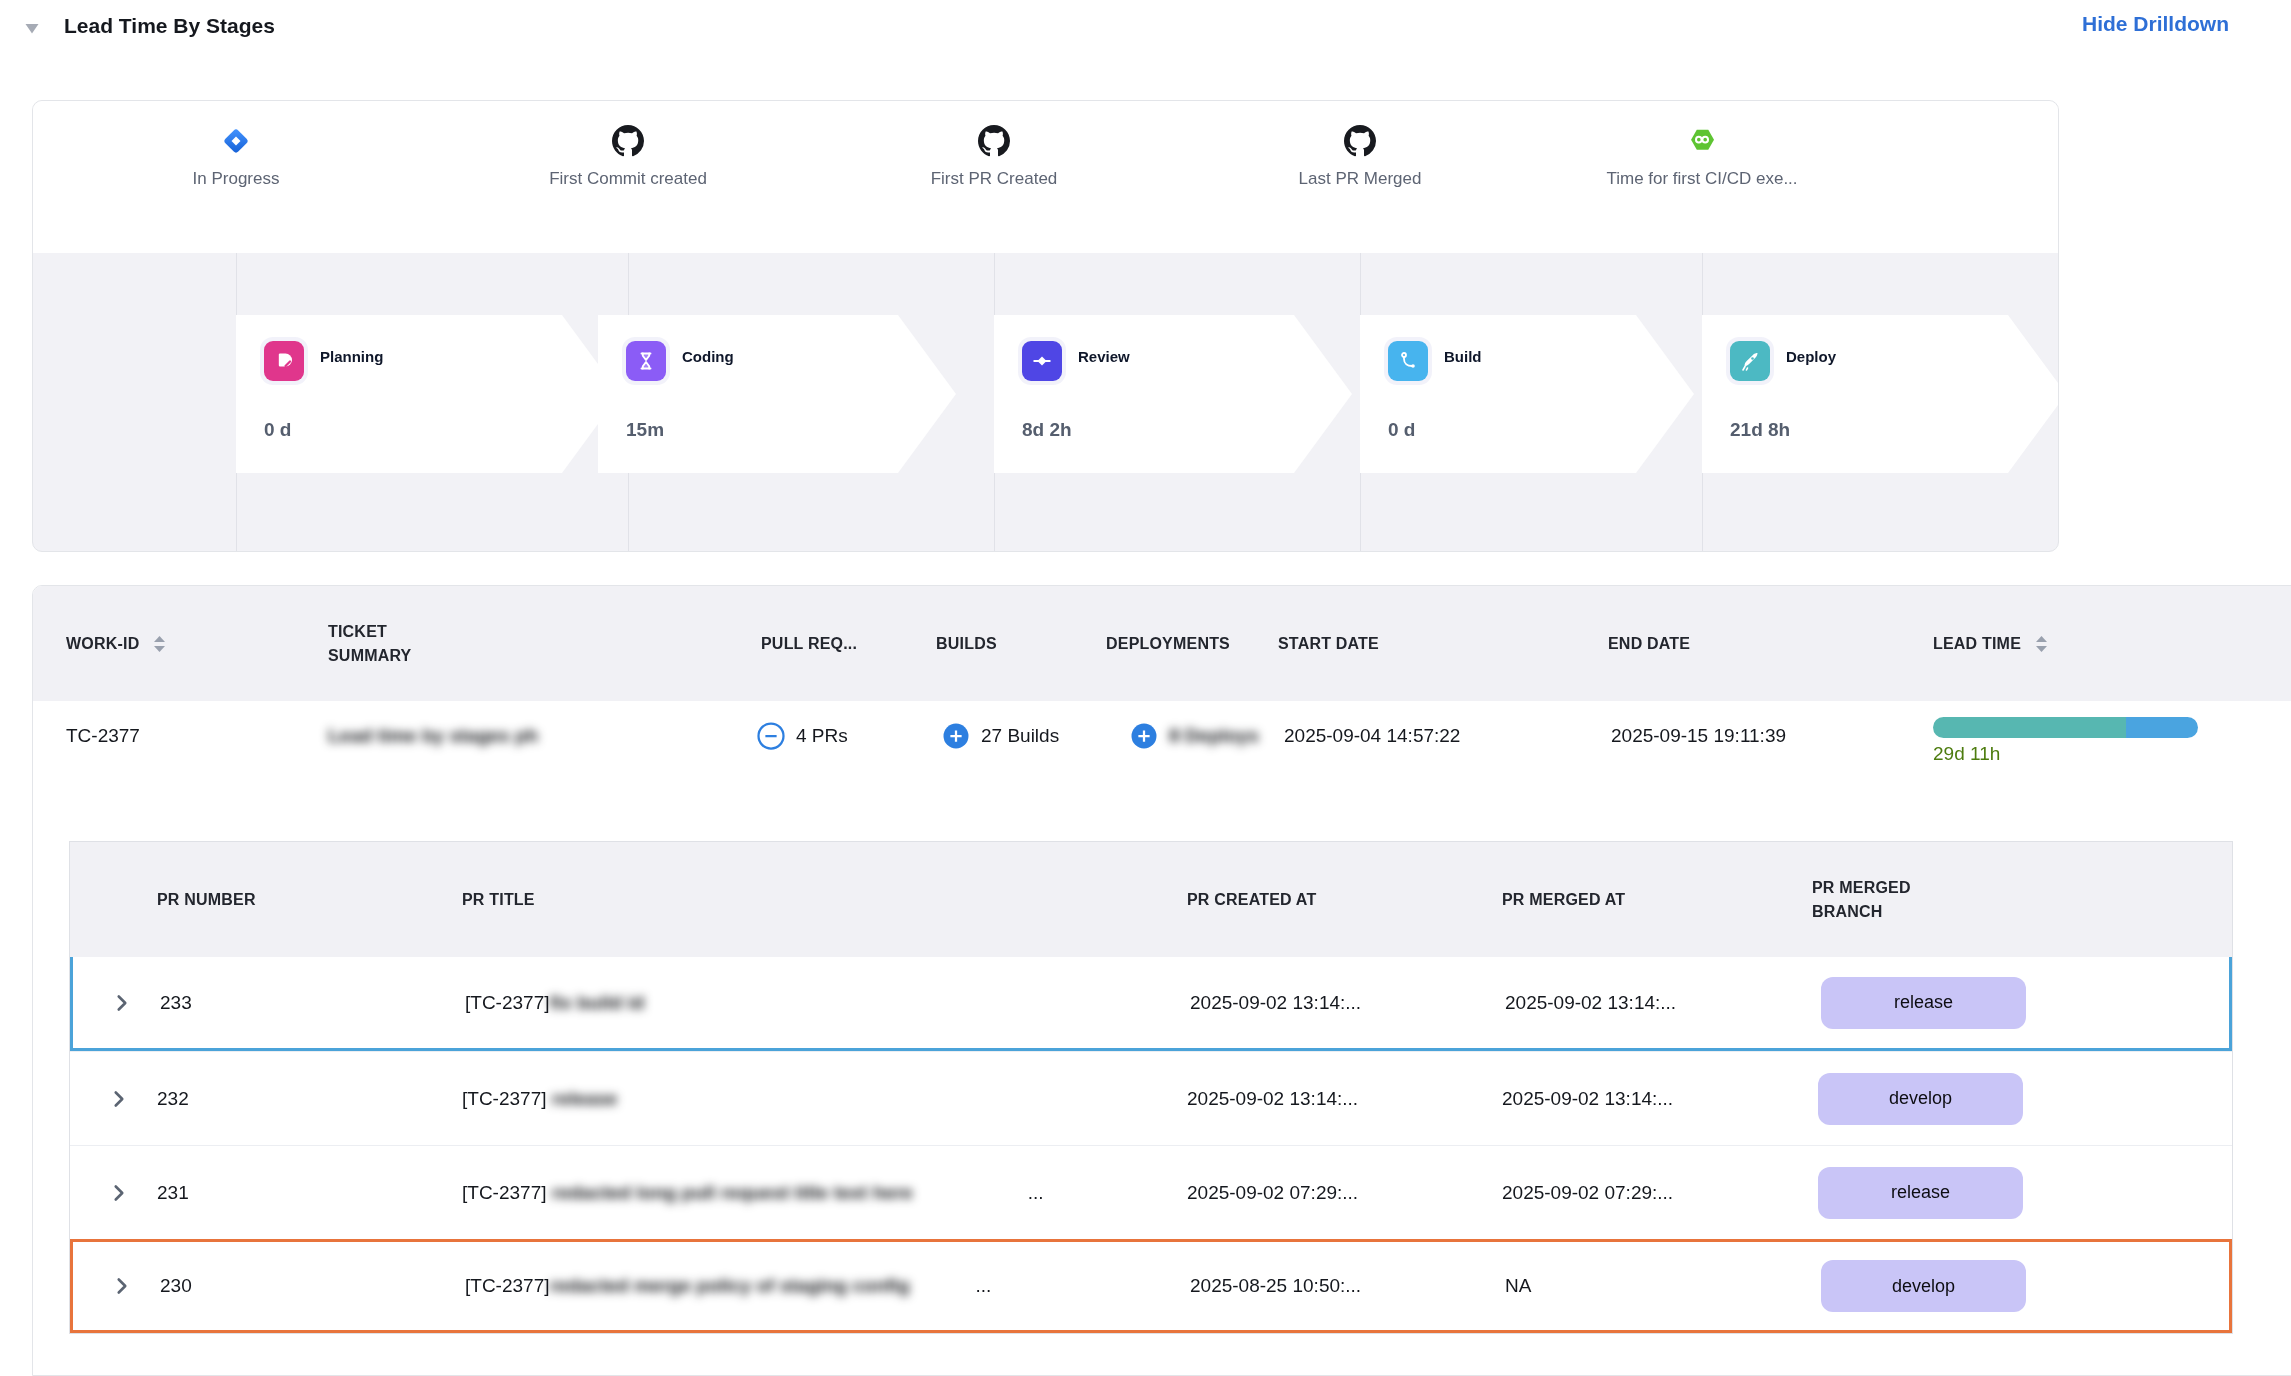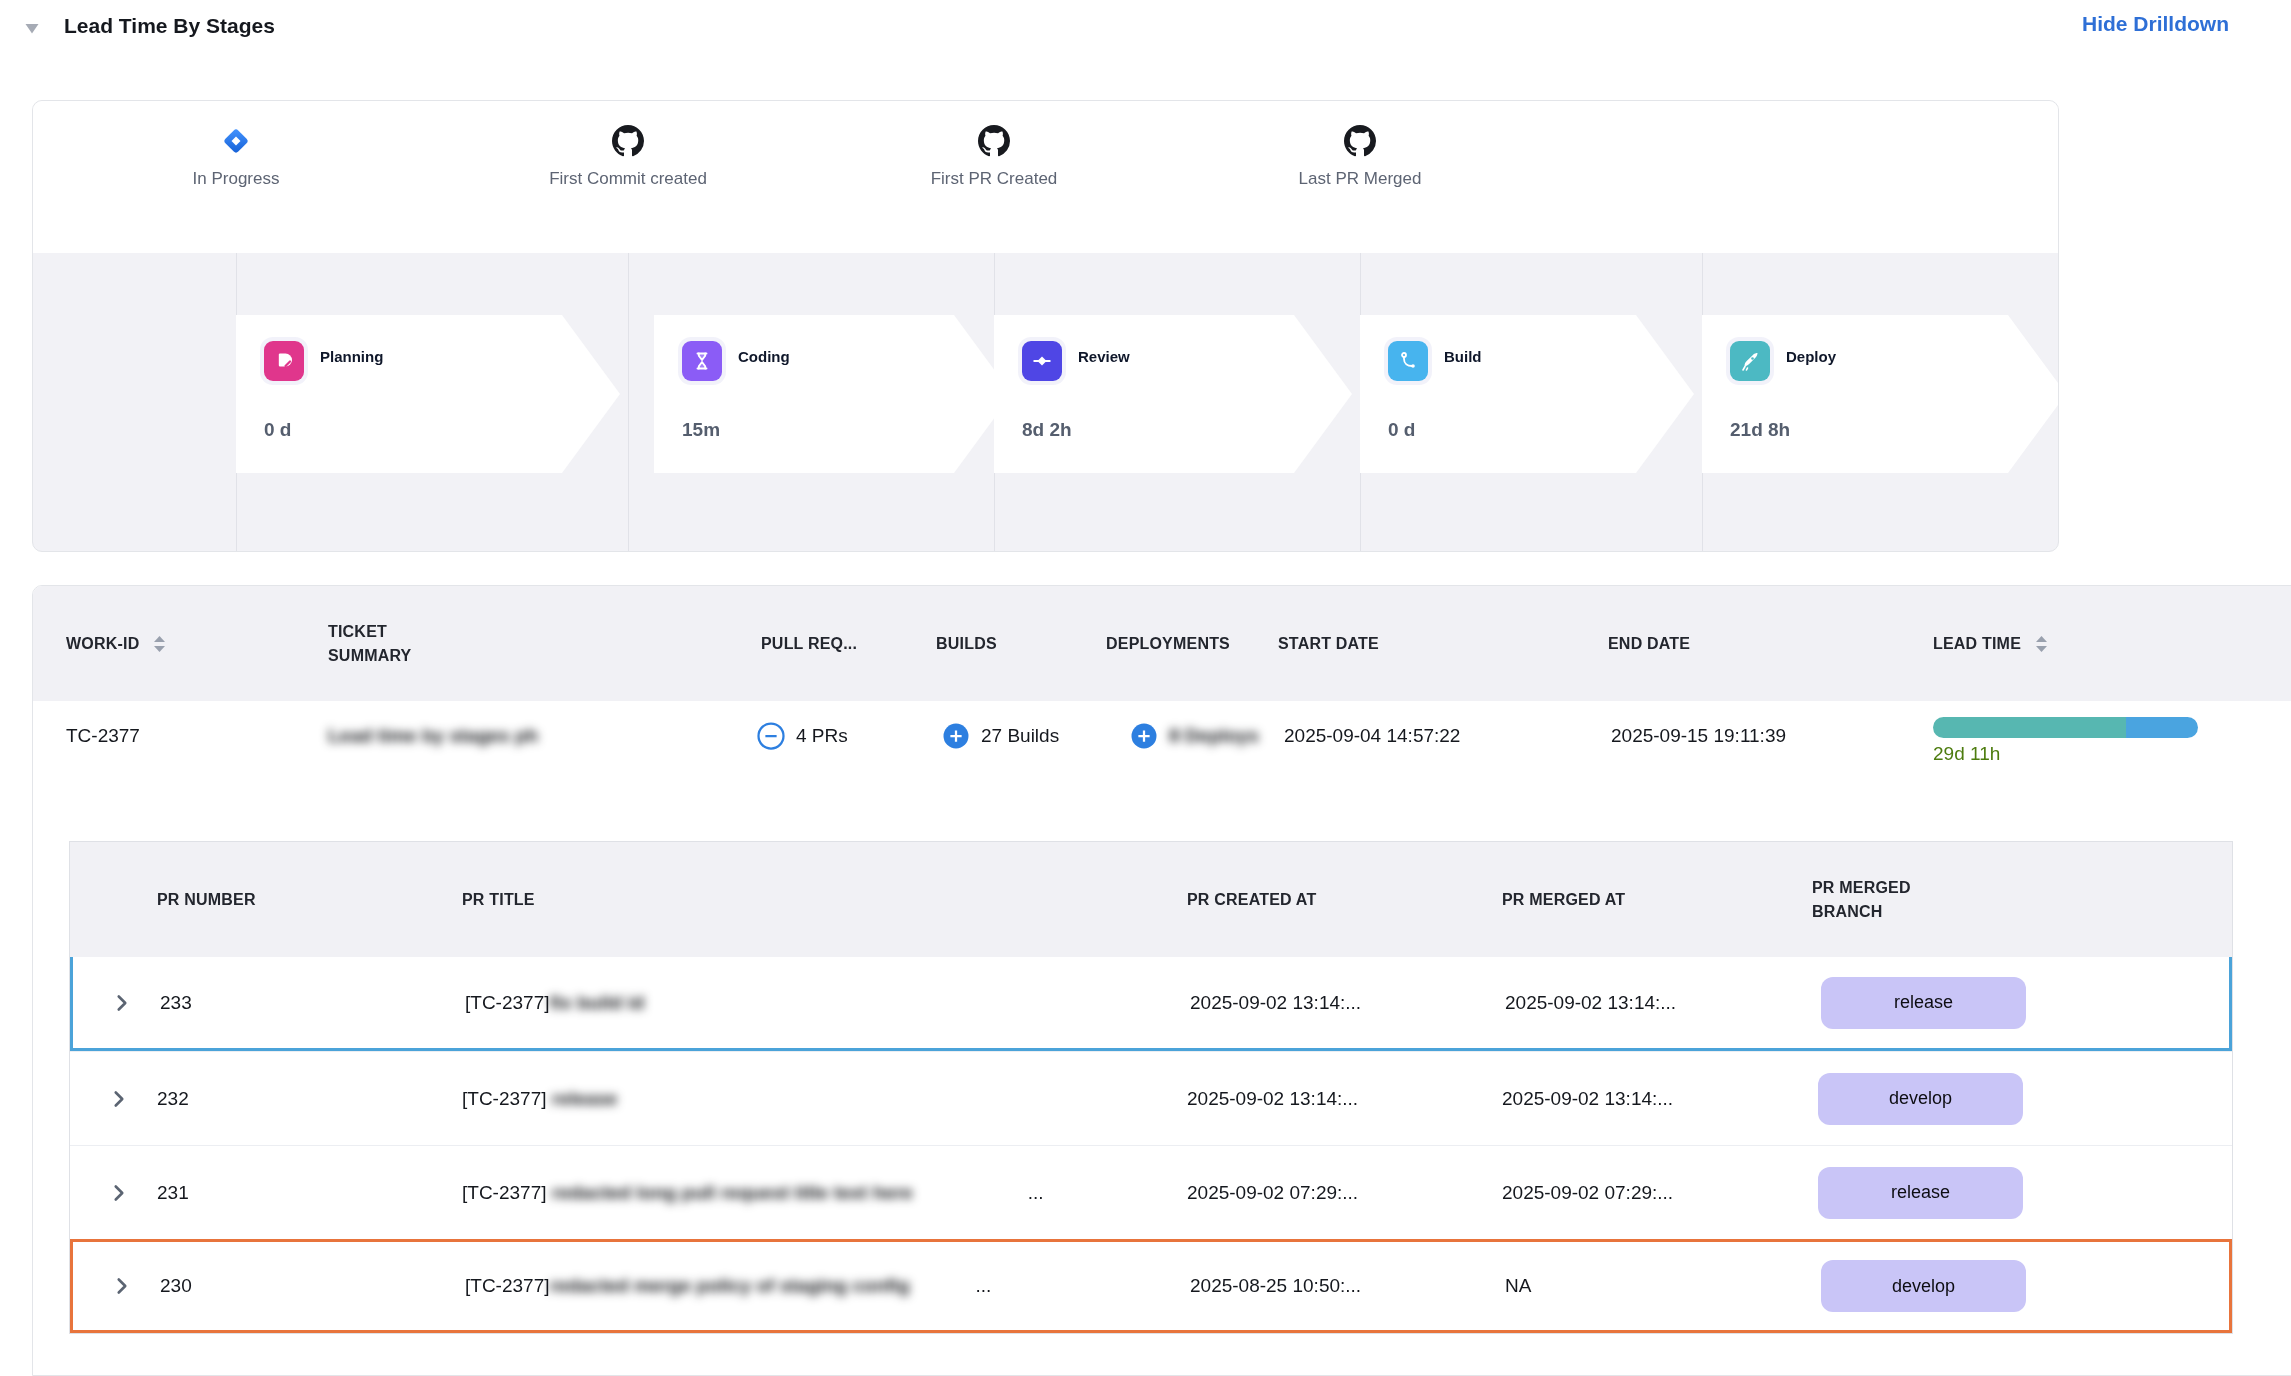--- a/index.html
+++ b/index.html
@@ -110,20 +110,30 @@
 
     <div class="milestone" style="left:1327px">
       <div class="m-icon">
         <svg width="32" height="32" viewBox="0 0 16 16" style="margin:0 auto" fill="#181a1f">
           <path d="M8 0C3.58 0 0 3.58 0 8c0 3.54 2.29 6.53 5.47 7.59.4.07.55-.17.55-.38 0-.19-.01-.82-.01-1.49-2.01.37-2.53-.49-2.69-.94-.09-.23-.48-.94-.82-1.13-.28-.15-.68-.52-.01-.53.63-.01 1.08.58 1.23.82.72 1.21 1.87.87 2.33.66.07-.52.28-.87.51-1.07-1.78-.2-3.64-.89-3.64-3.95 0-.87.31-1.59.82-2.15-.08-.2-.36-1.02.08-2.12 0 0 .67-.21 2.2.82.64-.18 1.32-.27 2-.27.68 0 1.36.09 2 .27 1.53-1.04 2.2-.82 2.2-.82.44 1.1.16 1.92.08 2.12.51.56.82 1.27.82 2.15 0 3.07-1.87 3.75-3.65 3.95.29.25.54.73.54 1.48 0 1.07-.01 1.93-.01 2.2 0 .21.15.46.55.38A8.012 8.012 0 0 0 16 8c0-4.42-3.58-8-8-8z"></path>
         </svg>
       </div>
       <div class="m-label">Last PR Merged</div>
     </div>
 
+    <div class="milestone" style="left:1669px">
+      <div class="m-icon">
+        <svg width="32" height="32" viewBox="0 0 24 24" style="margin:0 auto">
+          <path d="M12 2l7.5 4.3v8.6L12 19.2 4.5 14.9V6.3z" fill="#5ec432" transform="rotate(90 12 11)"></path>
+          <circle cx="9.6" cy="11" r="2.1" fill="none" stroke="#fff" stroke-width="1.5"></circle>
+          <circle cx="14.4" cy="11" r="2.1" fill="none" stroke="#fff" stroke-width="1.5"></circle>
+        </svg>
+      </div>
+      <div class="m-label">Time for first CI/CD exe...</div>
+    </div>
 
   </div>
 
   <div class="stage-area">
     <div class="vline" style="left:203px"></div>
     <div class="vline" style="left:595px"></div>
     <div class="vline" style="left:961px"></div>
     <div class="vline" style="left:1327px"></div>
     <div class="vline" style="left:1669px"></div>
     <div class="vline" style="left:2041px"></div>
@@ -134,21 +144,21 @@
       <div class="stage-icon" style="background: rgb(224, 54, 140);">
         <svg width="24" height="24" viewBox="0 0 24 24">
           <path d="M8 4.5h5.5a6.5 6.5 0 0 1 0 13H8a1.2 1.2 0 0 1-1.2-1.2V5.7A1.2 1.2 0 0 1 8 4.5z" fill="#fff"></path>
           <path d="M13.5 17l4.5-4.5" stroke="#e0368c" stroke-width="2.2" stroke-linecap="round"></path>
         </svg>
       </div>
       <div class="stage-name">Planning</div>
       <div class="stage-duration">0 d</div>
     </div>
 
-    <div class="chev" style="left:621px; width:364px">
+    <div class="chev" style="left:565px; width:364px">
       <div class="chev-body" style="width:300px"></div>
       <div class="chev-tip" style="left:300px"></div>
       <div class="stage-icon" style="background: rgb(139, 92, 246);">
         <svg width="24" height="24" viewBox="0 0 24 24" fill="none" stroke="#fff" stroke-width="1.9" stroke-linecap="round" stroke-linejoin="round">
           <path d="M7.5 4.5h9M7.5 19.5h9"></path>
           <path d="M8.8 4.5v2.2L12 11l3.2-4.3V4.5M8.8 19.5v-2.2L12 13l3.2 4.3v2.2" fill="#fff" fill-opacity=".25"></path>
         </svg>
       </div>
       <div class="stage-name">Coding</div>
       <div class="stage-duration">15m</div>

